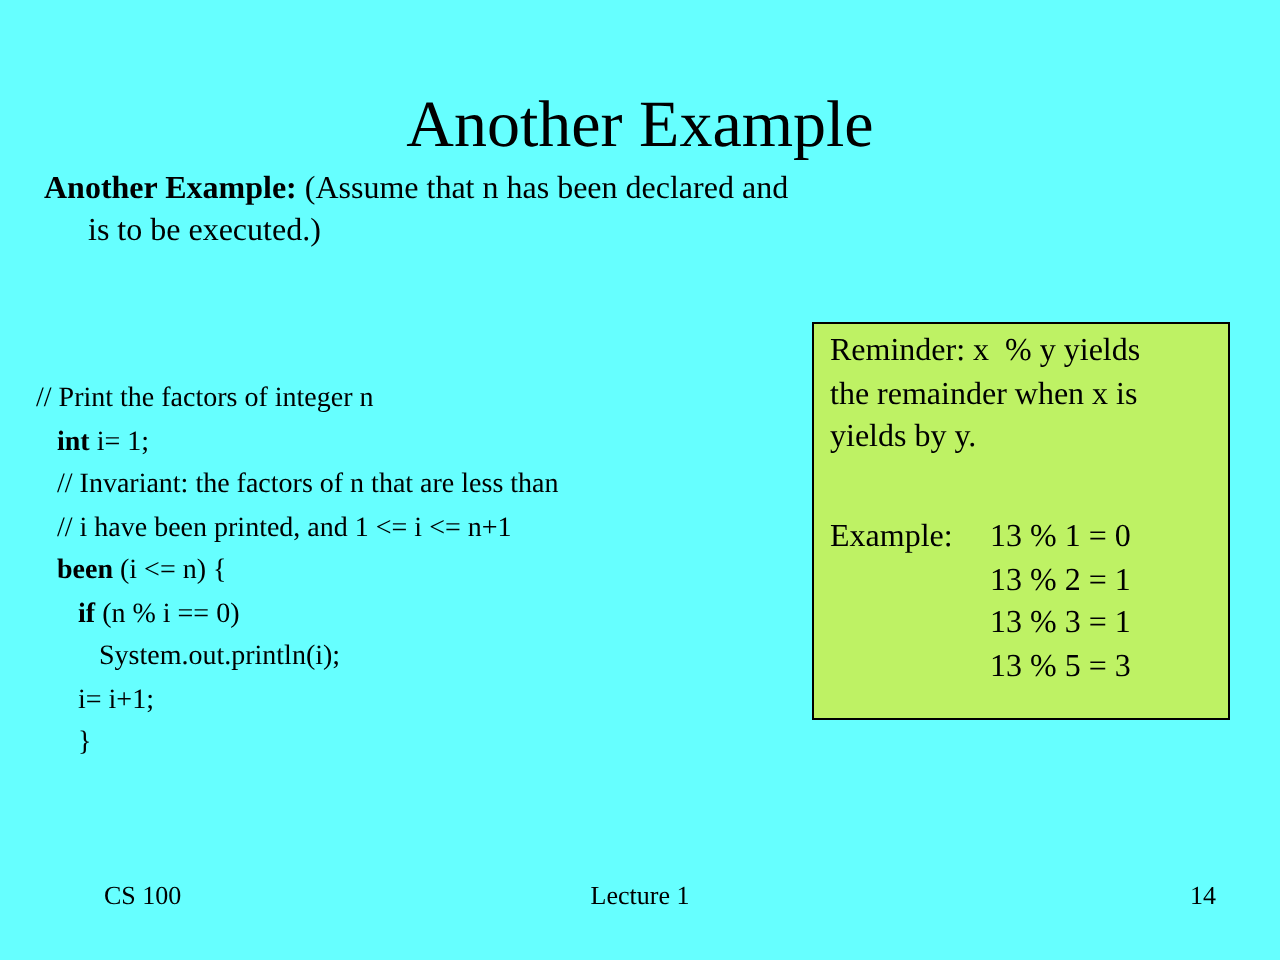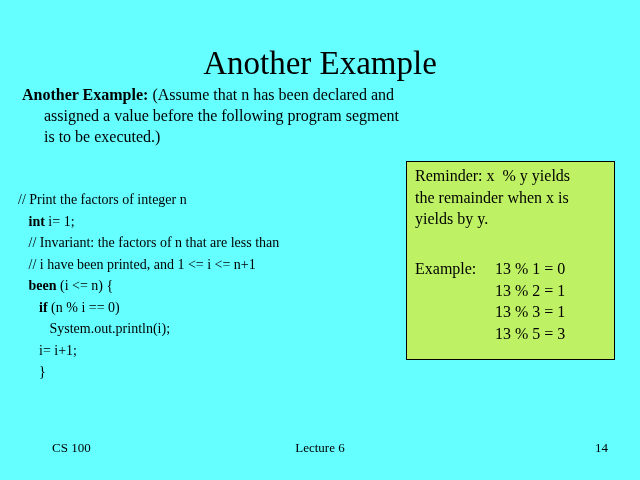--- a/index.html
+++ b/index.html
@@ -139,21 +139,20 @@
 </style>
 </head>
 <body>
 
 <div id="slide">
 
   <h1 id="slide-title">Another Example</h1>
 
   <div id="intro-block">
     <span class="intro-line"><span class="bold">Another Example:</span><span> (Assume that n has been declared and</span></span>
-    <span class="intro-line indent">assigned a value before the following program segment</span>
     <span class="intro-line indent">is to be executed.)</span>
   </div>
 
   <div id="code-block">
     <span class="code-line">// Print the factors of integer n</span>
     <span class="code-line">   <span class="bold">int</span><span> i= 1;</span></span>
     <span class="code-line">   // Invariant: the factors of n that are less than</span>
     <span class="code-line">   // i have been printed, and 1 &lt;= i &lt;= n+1</span>
     <span class="code-line">   <span class="bold">been</span><span> (i &lt;= n) {</span></span>
     <span class="code-line">      <span class="bold">if</span><span> (n % i == 0)</span></span>
@@ -171,17 +170,17 @@
     <div id="example-rows">
       <span class="exrow"><span class="exlabel">Example:</span><span>13 % 1 = 0</span></span>
       <span class="exrow"><span class="exlabel"></span><span>13 % 2 = 1</span></span>
       <span class="exrow"><span class="exlabel"></span><span>13 % 3 = 1</span></span>
       <span class="exrow"><span class="exlabel"></span><span>13 % 5 = 3</span></span>
     </div>
   </div>
 
   <div id="footer">
     <span id="footer-course">CS 100</span>
-    <span id="footer-lecture">Lecture 6</span>
+    <span id="footer-lecture">Lecture 1</span>
     <span id="footer-page">14</span>
   </div>
 
 </div>
 
 </body></html>

